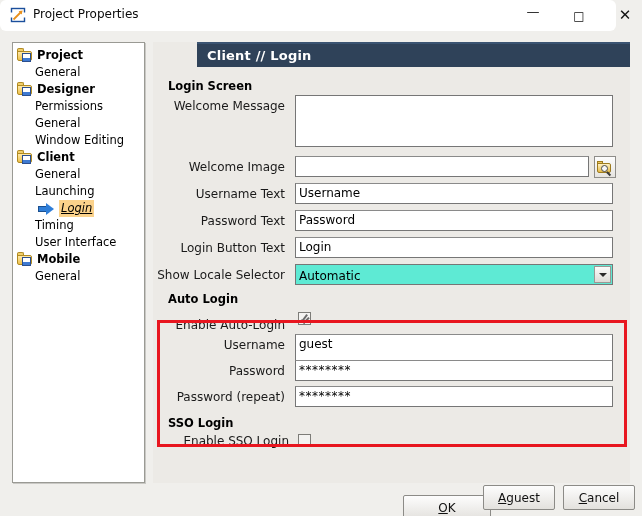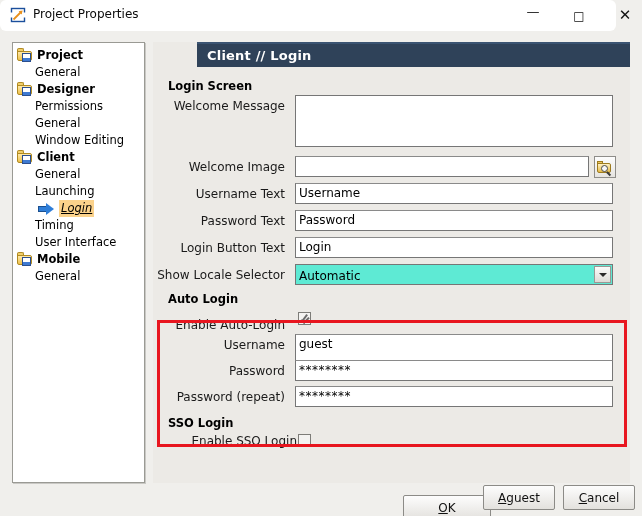--- a/index.html
+++ b/index.html
@@ -480,21 +480,21 @@
       <div class="txt-input" style="left:142px; top:292px; width:318px; height:34px;">guest</div>
 
       <div class="frm-label" style="left:0px; top:322px; width:132px;">Password</div>
       <div class="txt-input pw-input" style="left:142px; top:318px; width:318px; height:21px;">********</div>
 
       <div class="frm-label" style="left:0px; top:348px; width:132px;">Password (repeat)</div>
       <div class="txt-input pw-input" style="left:142px; top:344px; width:318px; height:21px;">********</div>
 
       <div class="sec-title" style="left:15px; top:374px;">SSO Login</div>
 
-      <div class="frm-label" style="left:12px; top:392px; width:132px;">Enable SSO Login</div>
+      <div class="frm-label" style="left:4px; top:392px; width:132px;">Enable SSO Login</div>
       <div class="chk" style="left:145px; top:392px;"></div>
 
     </div>
 
     <div id="red-box"></div>
 
     <div class="dlg-btn" style="left:403px; top:464px; width:88px;">
       <span><span class="mnem">O</span><span>K</span></span>
     </div>
     <div class="dlg-btn" style="left:483px; top:454px; width:72px;">

